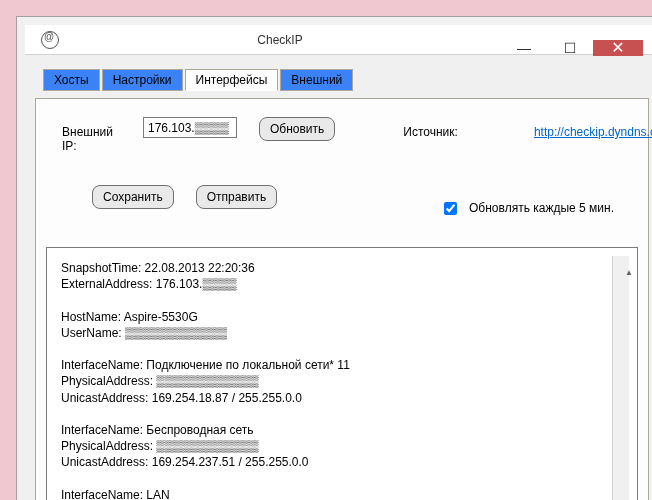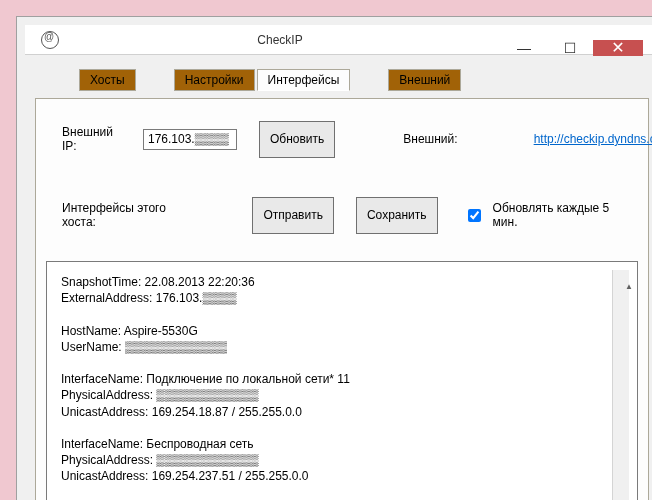--- a/index.html
+++ b/index.html
@@ -73,59 +73,57 @@
   padding: 3px 10px;
   border: 1px solid #aca899;
   background: #f0f0f0;
   margin-right: 2px;
   border-bottom: 1px solid #fff;
   cursor: default;
   font-size: 12px;
 }
 .tab.inactive {
   border-bottom: 1px solid #aca899;
-  background: #a16207;
-  margin-left: 36px;
+  background: #3b82f6;
 }
 .tab.active {
   background: #fdfdfd;
   position: relative;
 }
 .tabpanel {
   border: 1px solid #aca899;
   background: #fdfdfd;
   flex: 1;
   padding: 10px 10px 8px 10px;
   display: flex;
   flex-direction: column;
   min-height: 0;
 }
 .row {
   display: flex;
-  align-items: center;
   gap: 22px;
   margin-bottom: 8px;
 }
 .label { font-size: 12px; color: #000;}
 .ip-input {
   width: 94px;
   height: 21px;
   border: 1px solid #7a7a7a;
   padding: 1px 4px;
   font-size: 12px;
   background:#fff;
 }
 .btn {
-  height: 37px;
+  height: 24px;
   padding: 0 10px;
   border: 1px solid #707070;
   background: #e9e9e9;
   font-size: 12px;
   cursor: default;
-  border-radius: 0;
+  border-radius: 8px;
 }
 .link { color: #0066cc; }
 .checkbox { display: inline-flex; align-items: center; gap: 4px; margin-left: auto;}
 .checkbox input { width:13px; height:13px;}
 .textarea-wrap {
   flex: 1;
   display: flex;
   border: 1px solid #7a7a7a;
   background: #fff;
   min-height: 0;
@@ -172,30 +170,29 @@
       <div class="tab inactive">Внешний</div>
     </div>
 
     <div class="tabpanel">
 
       <div class="row">
         <span class="label">Внешний IP:</span>
         <input class="ip-input" value="176.103.▒▒▒▒" style="">
         <button class="btn">Обновить</button>
         <span style="width:12px;"></span>
-        <span class="label">Внешний:</span>
+        <span class="label">Источник:</span>
         <span style="width:6px;"></span>
         <a class="link" href="#">http://checkip.dyndns.org/</a>
       </div>
 
       <div class="row">
-        <span class="label">Интерфейсы этого хоста:</span>
         <span style="width:10px;"></span>
+        <button class="btn">Сохранить</button>
         <button class="btn">Отправить</button>
-        <button class="btn">Сохранить</button>
         <label class="checkbox">
           <input type="checkbox" checked="" style="">
           <span>Обновлять каждые 5 мин.</span>
         </label>
       </div>
 
       <div class="textarea-wrap">
         <div class="textarea">SnapshotTime: 22.08.2013 22:20:36
 ExternalAddress: 176.103.▒▒▒▒
 

